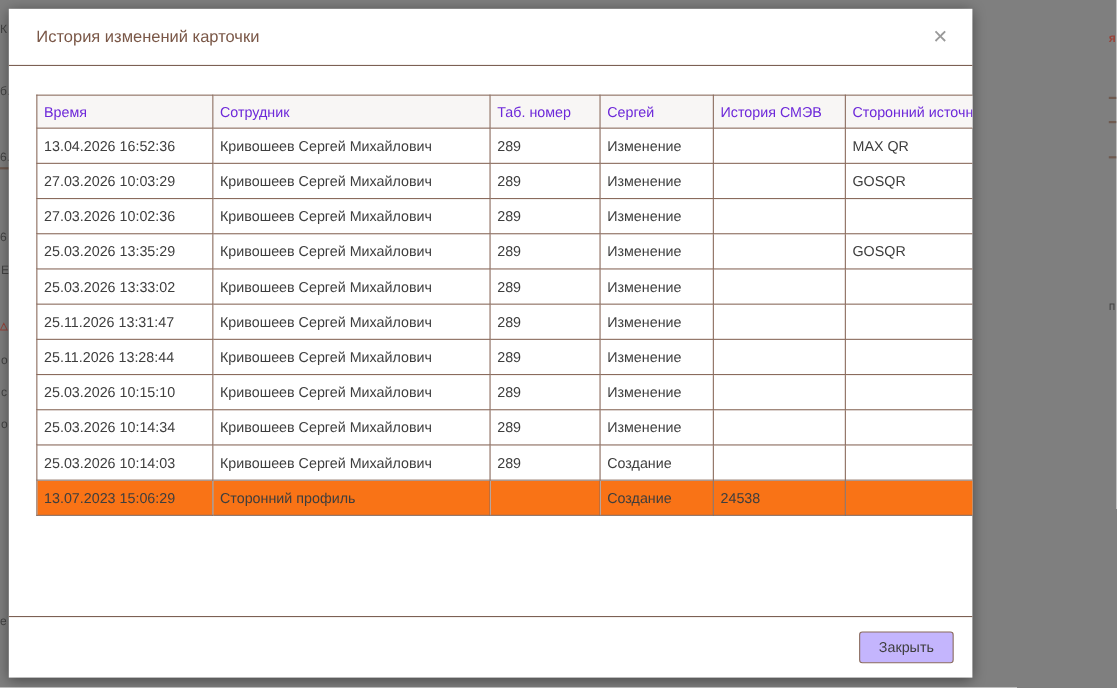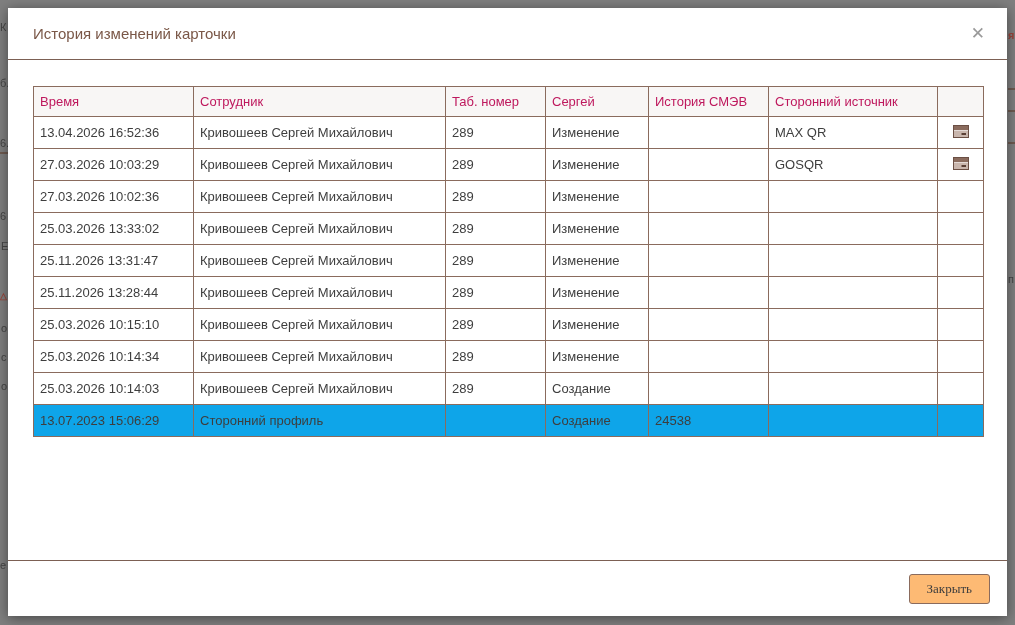--- a/index.html
+++ b/index.html
@@ -25,21 +25,21 @@
     white-space: nowrap;
   }
   .frag.red { color: #99453b; font-weight: bold; }
   .frag.small { font-size: 9px; }
   .bg-line { position: absolute; height: 2px; background: #6e5a50; }
 
   
   .modal {
     position: absolute;
     left: 8px; top: 8px;
-    width: 999px; height: 608px;
+    width: 876px; height: 608px;
     background: #ffffff;
     box-shadow: 0 2px 12px rgba(0,0,0,0.45);
     display: flex;
     flex-direction: column;
   }
   .modal-header {
     flex: 0 0 52px;
     border-bottom: 1px solid #7c6054;
     display: flex;
     align-items: center;
@@ -65,47 +65,47 @@
   .history th, .history td {
     border: 1px solid #8a6b5d;
     padding: 8px 6px;
     text-align: left;
     vertical-align: middle;
     overflow: hidden;
     white-space: nowrap;
   }
   .history thead th {
     background: #f8f6f5;
-    color: #be185d;
+    color: #6d28d9;
     font-weight: normal;
     padding: 7px 6px;
     font-size: 13px;
   }
-  .history tr.highlighted td { background: #0ea5e9; }
+  .history tr.highlighted td { background: #f97316; }
   .history td.icon-cell { text-align: center; padding: 6px 4px; }
   .card-icon { display: inline-block; line-height: 0; cursor: pointer; }
   .card-icon svg { display: block; }
 
   .modal-footer {
     flex: 0 0 56px;
     border-top: 1px solid #7c6054;
     display: flex;
     align-items: center;
     justify-content: flex-end;
     padding-right: 17px;
   }
   .footer-close-button {
-    background: #fdba74;
+    background: #c4b5fd;
     border: 1px solid #8a6b5d;
     border-radius: 3px;
     padding: 6px 17px;
     font-size: 13px;
     color: #3e3e3e;
     cursor: pointer;
-    font-family: Liberation Serif, serif;
+    font-family: Liberation Sans, sans-serif;
   }
 </style>
 </head>
 <body>
 
 <div class="screen">
 
   <span class="frag" style="left:0; top:22px;">К</span>
   <span class="frag" style="left:0; top:78px;">б.</span>
   <span class="frag" style="left:0; top:138px;">6.</span>
@@ -198,20 +198,38 @@
               <td>Кривошеев Сергей Михайлович</td>
               <td>289</td>
               <td>Изменение</td>
               <td></td>
               <td></td>
               <td class="icon-cell">
                 
               </td>
             </tr>
 
+            <tr>
+              <td>25.03.2026 13:35:29</td>
+              <td>Кривошеев Сергей Михайлович</td>
+              <td>289</td>
+              <td>Изменение</td>
+              <td></td>
+              <td>GOSQR</td>
+              <td class="icon-cell">
+                <span class="card-icon">
+                  <svg width="16" height="13" viewBox="0 0 16 13" xmlns="http://www.w3.org/2000/svg">
+                    <rect x="0.5" y="0.5" width="15" height="12" fill="#ffffff" stroke="#6b4f44"></rect>
+                    <rect x="1" y="1" width="14" height="4" fill="#8a6b5d"></rect>
+                    <rect x="1" y="5.5" width="14" height="6.5" fill="#c9b6ad"></rect>
+                    <rect x="8.5" y="8" width="4.5" height="2" fill="#5b4036"></rect>
+                  </svg>
+                </span>
+              </td>
+            </tr>
 
 
             <tr>
               <td>25.03.2026 13:33:02</td>
               <td>Кривошеев Сергей Михайлович</td>
               <td>289</td>
               <td>Изменение</td>
               <td></td>
               <td></td>
               <td class="icon-cell">

